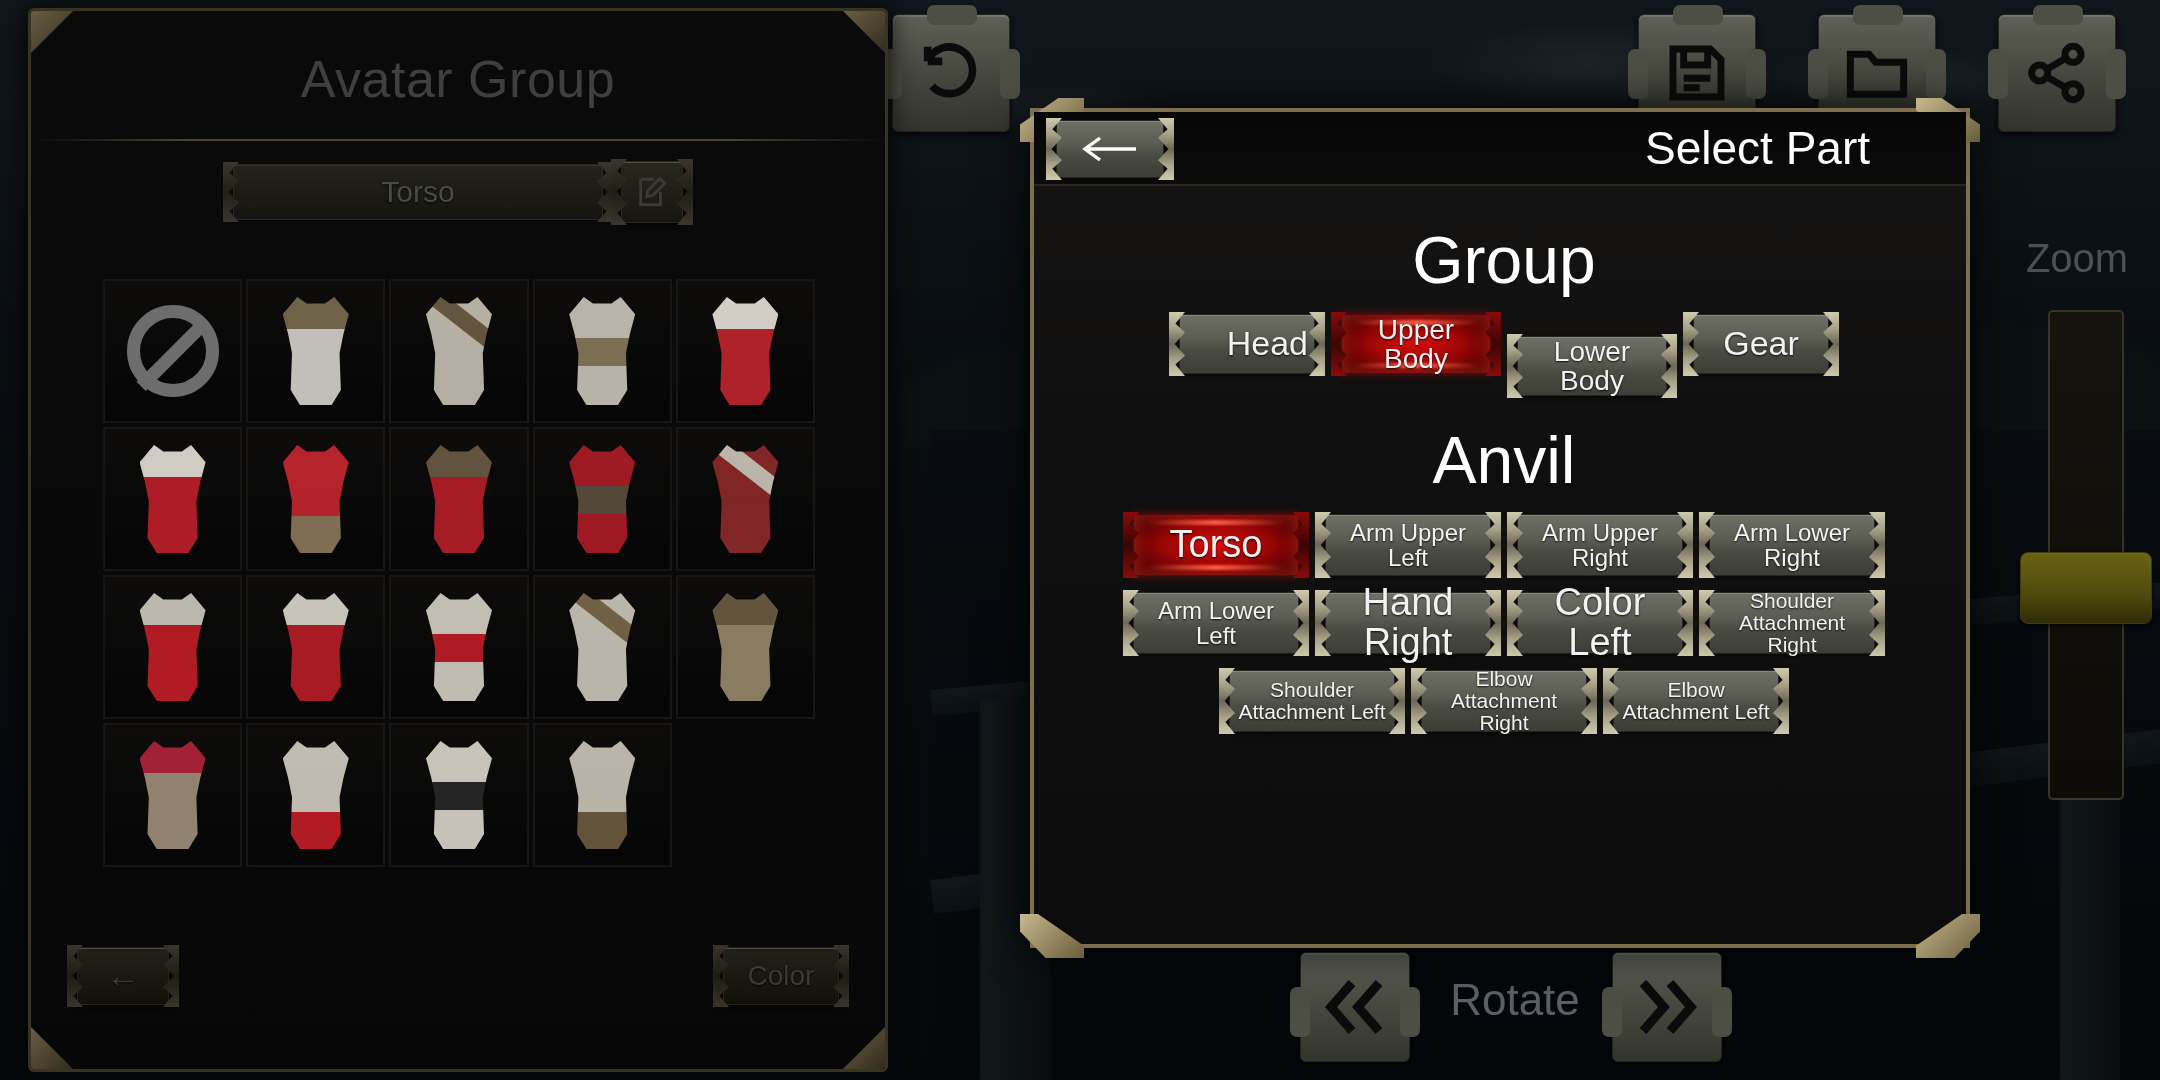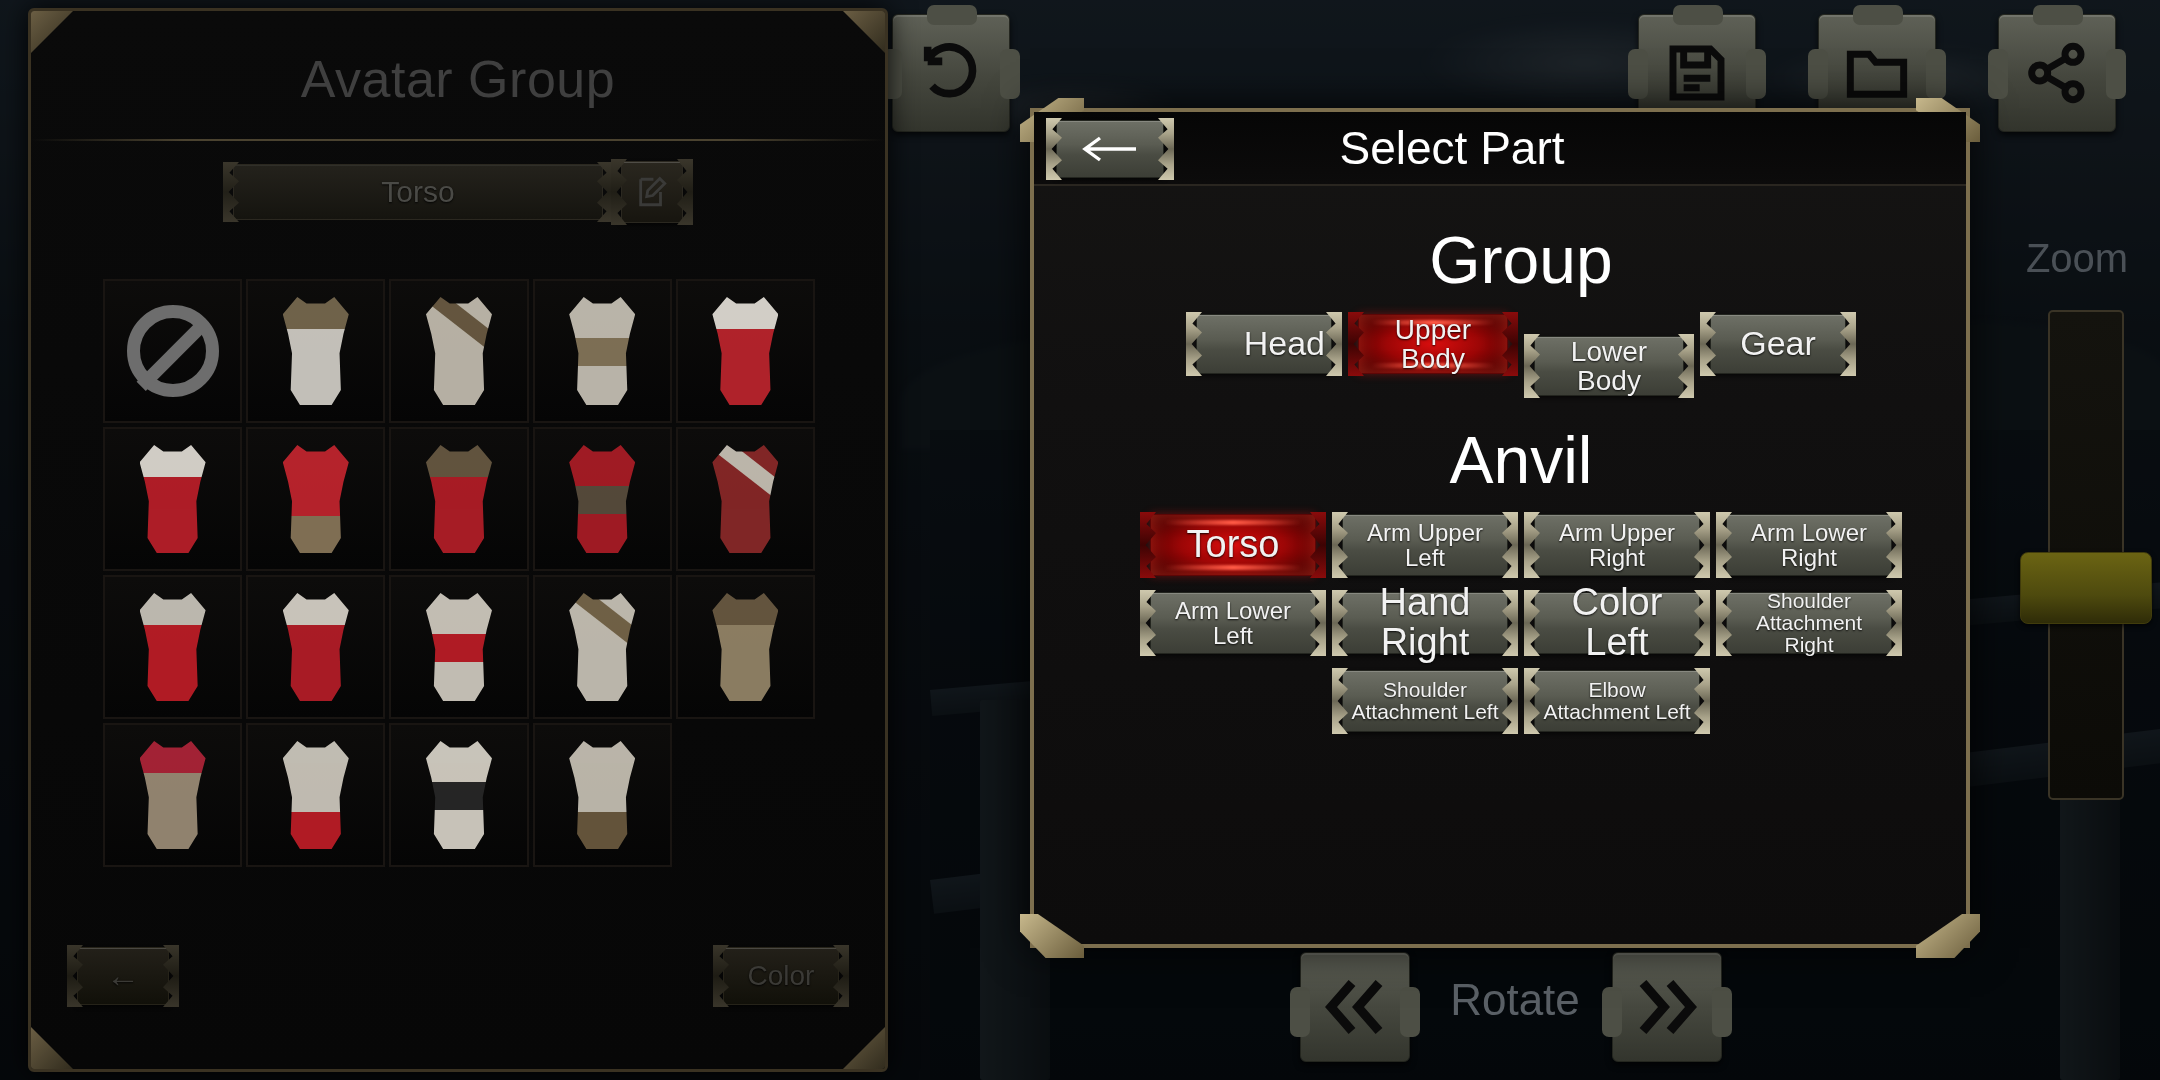--- a/index.html
+++ b/index.html
@@ -241,28 +241,28 @@
   .mc-bl{ left:-14px; bottom:-14px; clip-path:polygon(0 0,28% 0,100% 72%,100% 100%,40% 100%,0 40%); }
   .mc-br{ right:-14px; bottom:-14px; clip-path:polygon(72% 0,100% 0,100% 40%,60% 100%,0 100%,0 72%); }
 
   #modal-header{
     position:absolute; left:0; top:0; width:100%; height:74px;
     background:linear-gradient(180deg,#060606,#0c0b0b);
     border-bottom:2px solid #2a2620;
     display:flex; align-items:center;
   }
   #modal-title{
-    flex:1; text-align:center; font-size:46px; color:#ffffff;
+    flex:1; text-align:right; font-size:46px; color:#ffffff;
     padding-right:96px;
   }
   #modal-back-btn{
     position:absolute; left:22px; top:8px;
     width:108px; height:58px; font-size:0;
   }
-  #modal-body{ position:absolute; left:17px; top:74px; width:100%; bottom:0;padding-left:8px; }
+  #modal-body{ position:absolute; left:0; top:74px; width:100%; bottom:0;padding-left:8px; }
 
   .section-head{
     text-align:center; color:#fff; font-weight:normal;
   }
   #group-head{ font-size:66px; margin-top:36px; }
   #part-head{ font-size:66px; margin-top:26px; }
 
   .btn-row{
     display:flex; justify-content:center; align-items:stretch;
     gap:26px; margin-top:16px;
@@ -544,18 +544,21 @@
           </div>
           <div class="plate prt-btn tiny">
             <span class="lbl">Shoulder Attachment Right</span>
           </div>
         </div>
         <div class="btn-row">
           <div class="plate prt-btn tiny">
             <span class="lbl">Shoulder Attachment Left</span>
           </div>
           <div class="plate prt-btn tiny">
+            <span class="lbl">Elbow Attachment Right</span>
+          </div>
+          <div class="plate prt-btn tiny">
             <span class="lbl">Elbow Attachment Left</span>
           </div>
         </div>
       </div>
   </div>
 </div>
 
 </body></html>

